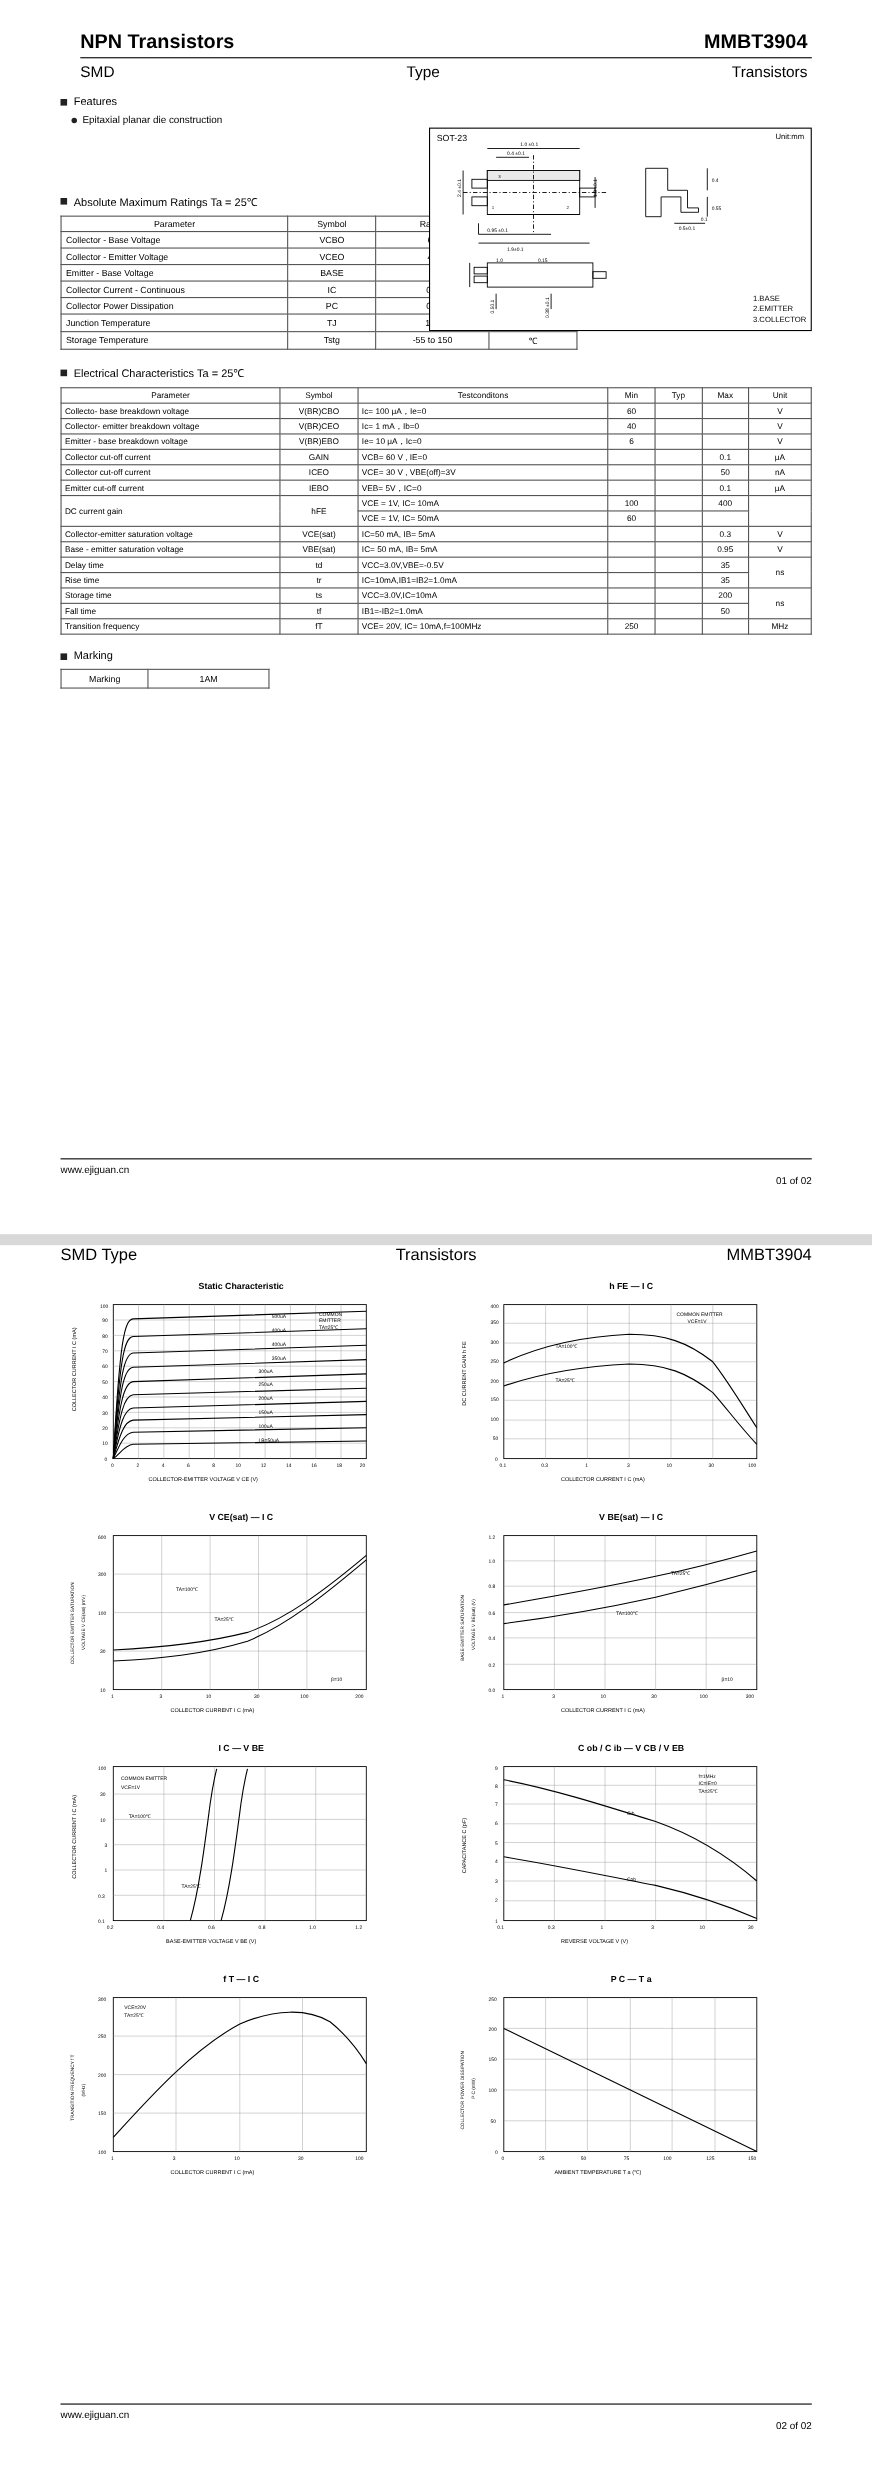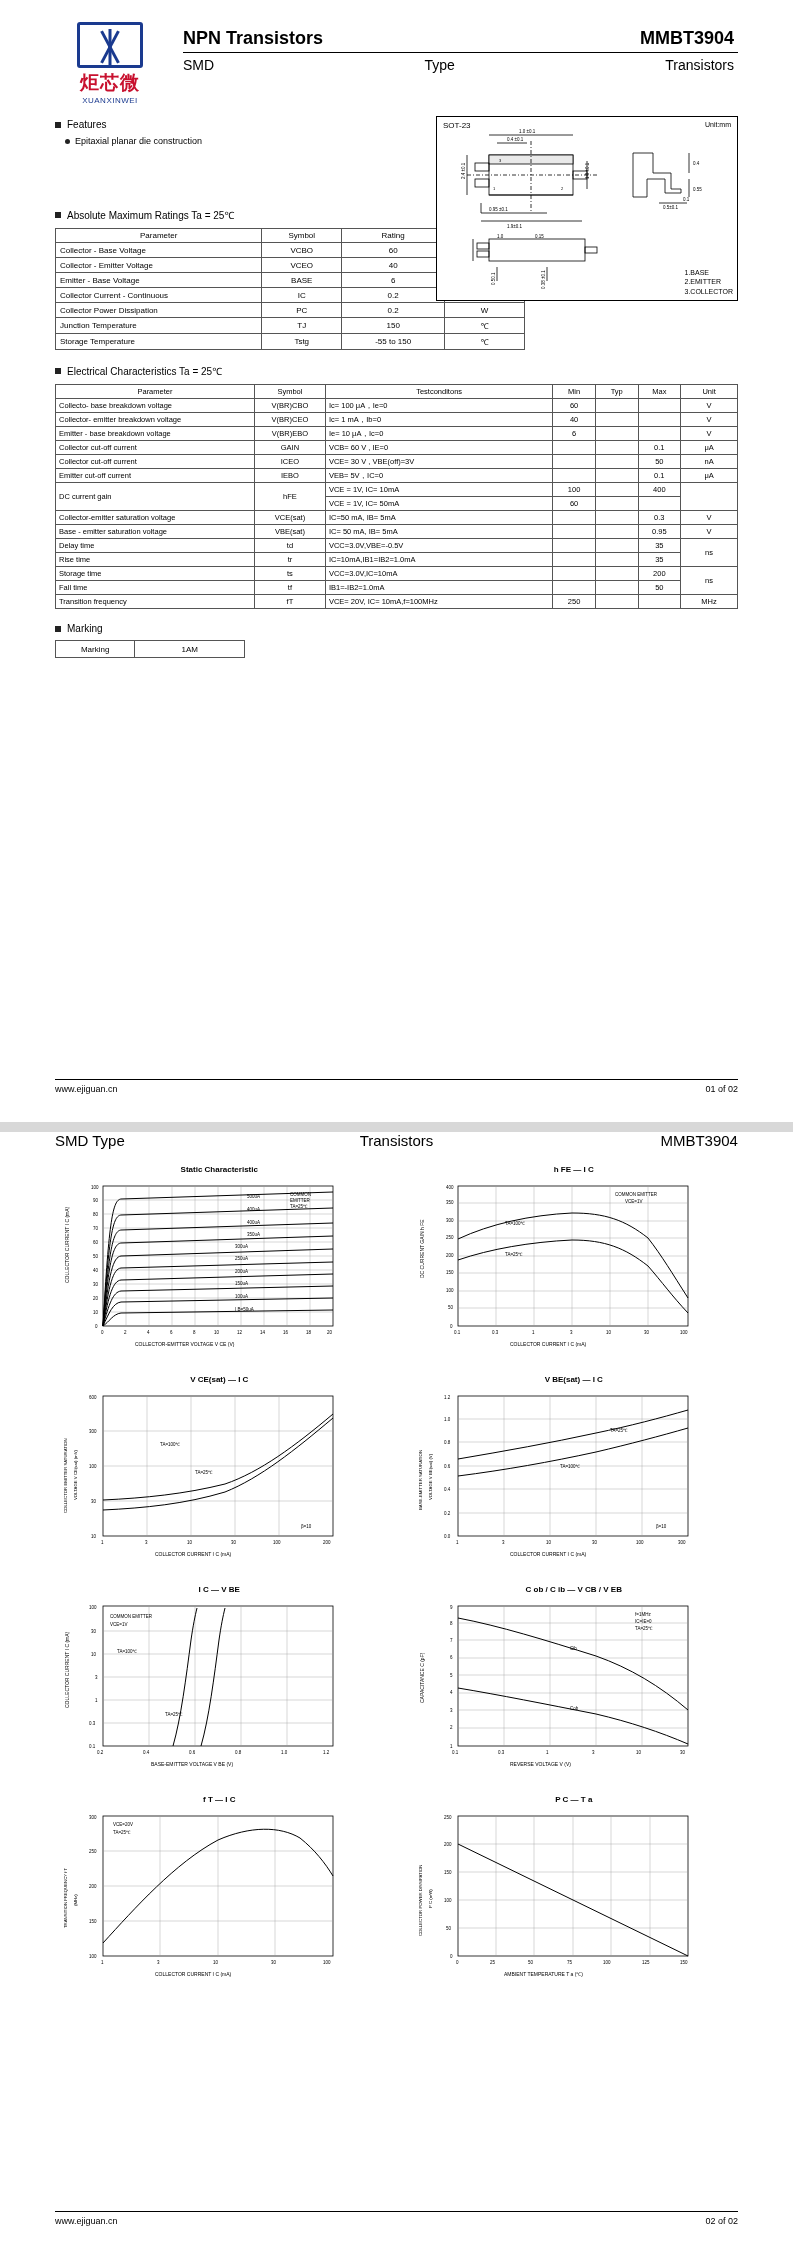--- a/index.html
+++ b/index.html
@@ -54,21 +54,21 @@
   .rule { border-bottom:1px solid #000; margin-top:3px; }
 
   
   .sec-title { font-size:10px; margin:14px 0 6px 0; display:flex; align-items:center; }
   .sq { display:inline-block; width:6px; height:6px; background:#222; margin-right:6px; }
   .bullet-line { font-size:9px; margin:3px 0 0 10px; display:flex; align-items:center;}
   .dot { display:inline-block; width:5px; height:5px; border-radius:50%; background:#222; margin-right:5px;}
 
   
   .pkg {
-    position:absolute; right:55px; top:116px; width:302px; height:185px;
+    position:absolute; right:55px; top:116px; width:348px; height:185px;
     border:1px solid #000; background:#fff;
   }
   .pkg-label { position:absolute; left:6px; top:4px; font-size:8px; }
   .pkg-unit { position:absolute; right:6px; top:4px; font-size:7px; }
   .pkg svg { position:absolute; left:0; top:0; }
   .pin-list { position:absolute; right:4px; bottom:4px; font-size:7px; line-height:1.35; }
 
   
   table { border-collapse: collapse; width:100%; font-size:8px; }
   table td, table th { border:1px solid #555; padding:2px 4px; height:14px; }
@@ -76,23 +76,23 @@
   .c { text-align:center; }
   .l { text-align:left; }
   .amr td { height:15px; }
   .amr .p { width:44%; }
   .ec th, .ec td { font-size:7.5px; padding:1px 3px; }
   .marking-tbl { width:190px; }
   .marking-tbl td { height:17px; text-align:center; }
 
   
   .footer {
-    position:absolute; left:55px; right:55px; bottom:28px;
+    position:absolute; left:55px; right:55px; bottom:44px;
     border-top:1px solid #000; padding-top:4px;
-    display:flex; font-size:9px;
+    display:flex; font-size:9px;flex-direction:column;
   }
   .footer .site { width:200px; }
   .footer .pg { flex:1; text-align:right; }
 
   
   .p2head { display:flex; font-size:15px; padding:0 55px; margin-top:10px; }
   .p2head .a { width:33%; }
   .p2head .b { width:34%; text-align:center; }
   .p2head .c2 { width:33%; text-align:right; }
 
@@ -101,29 +101,20 @@
   .chart-title { text-align:center; font-size:8px; font-weight:bold; margin-bottom:2px; height:11px;}
   .chart svg { display:block; }
 </style>
 </head>
 <body>
 
 <div class="page page1">
   <div class="inner">
 
     <div class="header">
-      <div class="logo-box">
-        <div class="logo-mark">
-          <div class="x1"></div>
-            <div class="x2"></div>
-            <div class="v"></div>
-        </div>
-        <div class="logo-cn">炬芯微</div>
-        <div class="logo-en">XUANXINWEI</div>
-      </div>
       <div class="title-block">
         <div class="title-row1">
           <span>NPN Transistors</span>
           <span>MMBT3904</span>
         </div>
         <div class="rule"></div>
         <div class="title-row2">
           <span>SMD</span>
           <span>Type</span>
           <span>Transistors</span>

